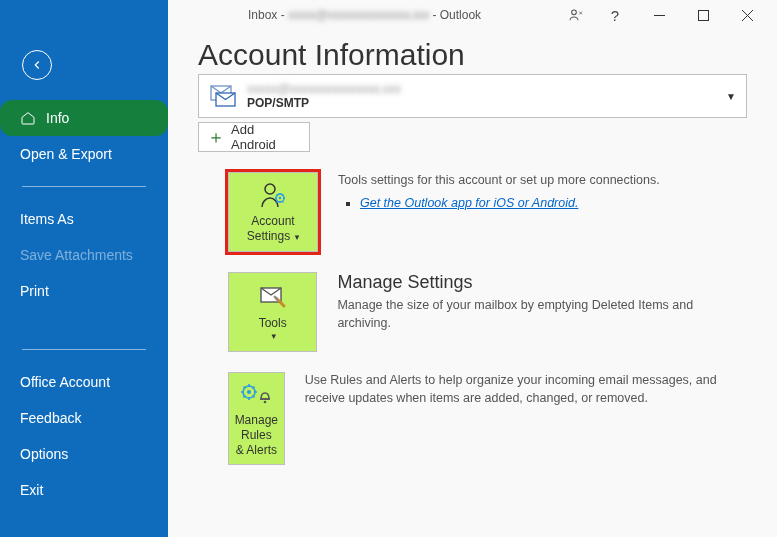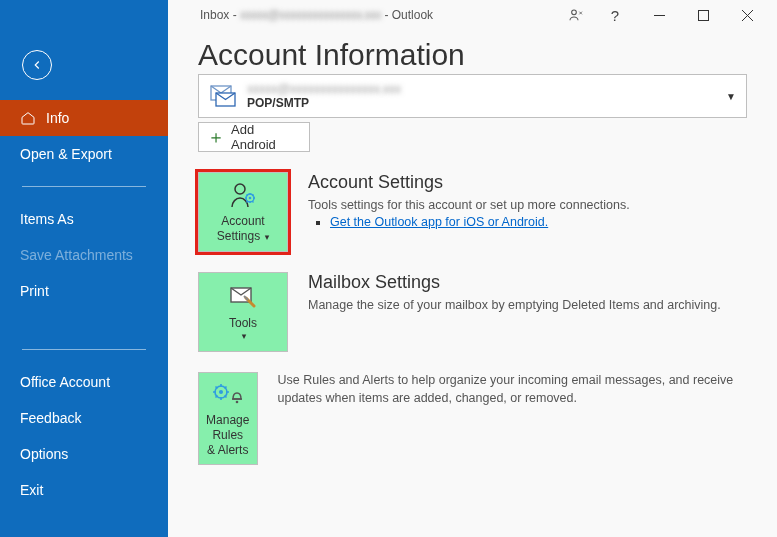--- a/index.html
+++ b/index.html
@@ -3,55 +3,55 @@
 <meta charset="utf-8">
 <style>
   * { box-sizing: border-box; margin: 0; padding: 0; font-family: "Segoe UI", Arial, sans-serif; }
   body { width: 777px; height: 537px; background: #fff; overflow: hidden; font-size: 13px; color: #333; }
   .window { display: flex; height: 537px; width: 777px; }
   .sidebar { width: 168px; background: #0f6cbd; color: #fff; display: flex; flex-direction: column; padding-top: 50px; }
   .back-row { padding: 0 0 20px 22px; }
   .back-circle { width: 30px; height: 30px; border: 1.5px solid #fff; border-radius: 50%; display: flex; align-items: center; justify-content: center; }
   .back-circle svg { stroke: #fff; }
   .side-item { display: flex; align-items: center; padding: 10px 20px; font-size: 14px; gap: 10px; cursor: pointer; }
-  .side-item.active { background: #c2410c; }
+  .side-item.active { background: #15803d; border-radius: 12px; }
   .side-item.disabled { color: rgba(255,255,255,0.45); align-items: flex-end; }
   .side-sep { border-top: 1px solid rgba(255,255,255,0.5); margin: 14px 22px; }
   .side-icon { width: 16px; height: 16px; display:inline-flex; align-items:center; justify-content:center; }
 
   .main { flex: 1; background: #f9f9f9; position: relative; display: flex; flex-direction: column; }
   .titlebar { height: 30px; display: flex; align-items: center; padding: 0 8px 0 0; font-size: 12px; color: #555; }
-  .titlebar .title-text { flex: 0 0 auto; margin-left: 32px; }
+  .titlebar .title-text { flex: 0 0 auto; margin-left: 80px; }
   .titlebar .blur { color: transparent; text-shadow: 0 0 5px rgba(80,80,80,0.6); letter-spacing: -0.5px; }
   .titlebar-spacer { flex: 1; }
   .title-btn { width: 44px; height: 28px; display:flex; align-items:center; justify-content:center; color:#444; }
   .title-btn.person { width: 34px; }
 
   .content { padding: 8px 30px 20px 30px; }
   h1.page-title { font-weight: 300; font-size: 30px; color: #333; margin-bottom: 2px; }
 
   .account-selector { border: 1px solid #bfbfbf; background: #fff; height: 44px; display: flex; align-items: center; padding: 0 10px; position: relative; }
   .account-selector .env-icon { width: 28px; height: 28px; margin-right: 10px; display:flex; align-items:center; justify-content:center; }
   .acct-texts { display:flex; flex-direction:column; line-height: 1.1; }
   .acct-email { font-size: 13px; color: transparent; text-shadow: 0 0 5px rgba(80,80,80,0.55); letter-spacing:-0.5px;}
   .acct-type { font-size: 12px; color: #333; font-weight: bold; }
   .acct-caret { position:absolute; right: 10px; top: 50%; transform: translateY(-50%); color:#333; font-size: 10px; }
 
   .add-account { margin-top: 4px; border: 1px solid #bfbfbf; background: #fff; height: 30px; width: 112px; display: flex; align-items: center; padding: 0 8px; gap: 6px; font-size: 13px; }
   .plus { color: #2b7a2b; font-size: 18px; line-height: 0; font-weight: 300; }
 
   .section { display: flex; gap: 20px; margin-top: 20px; align-items:flex-start; }
-  .big-btn { width: 90px; min-height: 80px; border: 1px solid #bfbfbf; background: #86efac; display: flex; flex-direction: column; align-items: center; justify-content: center; text-align: center; font-size: 12px; color: #333; line-height: 1.25; padding: 6px 4px; position: relative; }
+  .big-btn { width: 90px; min-height: 80px; border: 1px solid #bfbfbf; background: #bef264; display: flex; flex-direction: column; align-items: center; justify-content: center; text-align: center; font-size: 12px; color: #333; line-height: 1.25; padding: 6px 4px; position: relative; margin-left: 30px; }
   .big-btn.highlighted { outline: 3px solid #e2231a; outline-offset: 0; }
   .big-btn .icon-slot { height: 30px; display:flex; align-items:center; justify-content:center; margin-bottom: 4px; }
   .caret { font-size: 9px; margin-left: 2px; }
 
   .section-body h2 { font-weight: 400; font-size: 18px; color: #333; margin-bottom: 4px; }
   .section-body p { font-size: 12.5px; color: #555; line-height: 1.4; }
-  .section-body ul { padding-left: 22px; }
+  .section-body ul { margin-top: 6px; padding-left: 22px; font-style: italic; }
   .section-body ul li { font-size: 12.5px; list-style: square; color:#333; }
   .section-body a { color: #0066cc; text-decoration: underline; }
 </style>
 </head>
 <body>
 
 <div class="window">
 
   <div class="sidebar">
     <div class="back-row">
@@ -163,21 +163,20 @@
                 <path d="M4 26c0-5 4-9 8-9s8 4 8 9" fill="none" stroke="#333" stroke-width="1.5"></path>
                 <circle cx="22" cy="17" r="4" fill="none" stroke="#2f9de0" stroke-width="1.4"></circle>
                 <circle cx="22" cy="17" r="1.3" fill="#2f9de0"></circle>
                 <path d="M22 12v2M22 20v2M17 17h2M25 17h2M18.5 13.5l1.4 1.4M24.1 20.1l1.4 1.4M25.5 13.5l-1.4 1.4M19.9 20.1l-1.4 1.4" stroke="#2f9de0" stroke-width="1.4"></path>
               </svg>
           </span>
           <span>Account</span>
           <span><span>Settings</span><span class="caret"> ▾</span></span>
         </div>
         <div class="section-body">
-          <h2>Account Settings</h2>
           <p>Tools settings for this account or set up more connections.</p>
           <ul>
               <li><a href="#">Get the Outlook app for iOS or Android.</a></li>
             </ul>
         </div>
       </div>
 
       <div class="section">
         <div class="big-btn">
           <span class="icon-slot">
@@ -185,21 +184,21 @@
                 <rect x="3" y="4" width="20" height="14" fill="#fff" stroke="#555" stroke-width="1.4"></rect>
                 <path d="M3 4l10 7L23 4" fill="none" stroke="#555" stroke-width="1.4"></path>
                 <path d="M18 14l8 8" stroke="#c78a2e" stroke-width="3" stroke-linecap="round"></path>
                 <path d="M16 12l4 4" stroke="#888" stroke-width="2"></path>
               </svg>
           </span>
           <span>Tools</span>
           <span class="caret">▾</span>
         </div>
         <div class="section-body">
-          <h2>Mailbox Settings</h2>
+          <h2>Manage Settings</h2>
           <p>Manage the size of your mailbox by emptying Deleted Items and archiving.</p>
         </div>
       </div>
 
       <div class="section">
         <div class="big-btn">
           <span class="icon-slot">
             <svg width="32" height="26" viewBox="0 0 32 26">
                 <circle cx="9" cy="11" r="6" fill="none" stroke="#2f9de0" stroke-width="1.6"></circle>
                 <circle cx="9" cy="11" r="2" fill="#2f9de0"></circle>

